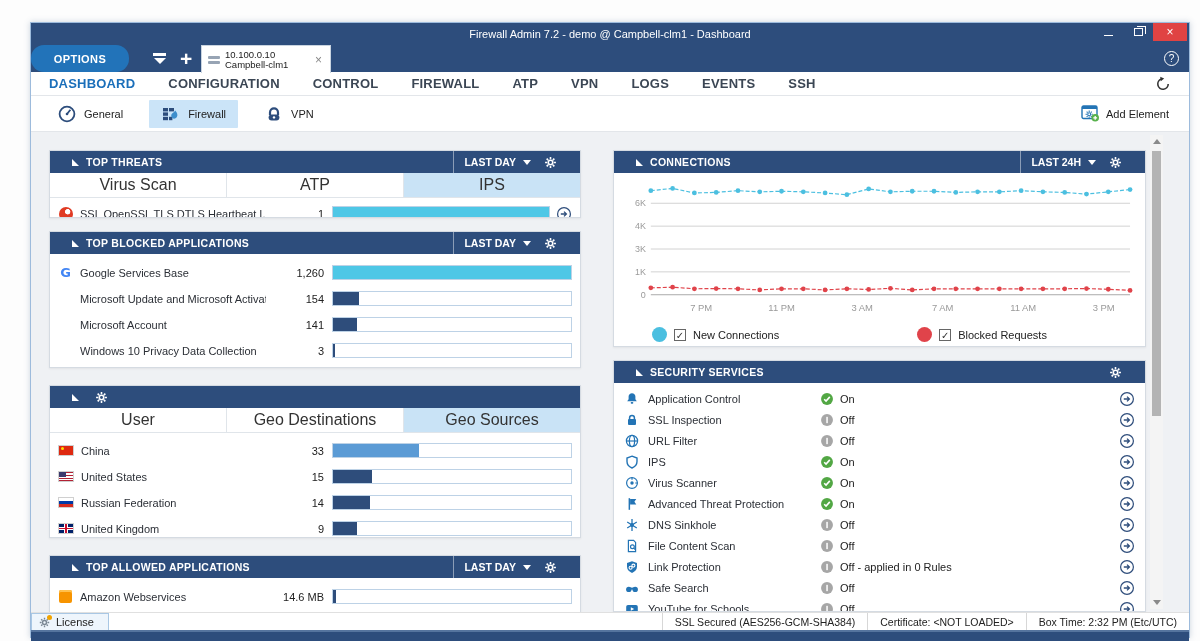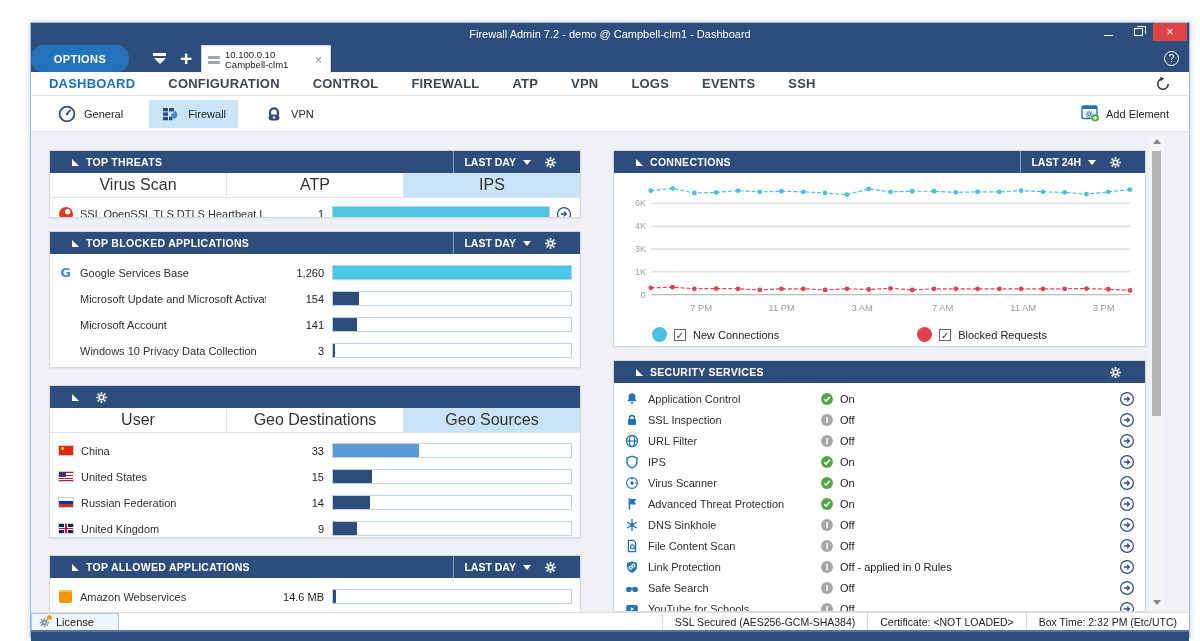--- a/index.html
+++ b/index.html
@@ -119,21 +119,21 @@
   .vscroll { position:absolute; right:26px; top:3px; width:13px; height:474px; background:#f4f4f4; }
   .vs-arrow { position:absolute; left:0; width:13px; height:13px; display:flex; align-items:center; justify-content:center; cursor:pointer; }
   .vs-up { top:0; } .vs-down { bottom:0; }
   .vs-arrow i { width:0; height:0; border-left:4px solid transparent; border-right:4px solid transparent; }
   .vs-up i { border-bottom:5px solid #8a8a8a; }
   .vs-down i { border-top:5px solid #8a8a8a; }
   .vs-thumb { position:absolute; left:2px; top:16px; width:9px; height:265px; background:#b4b4b4; cursor:grab; }
 
   
   .statusbar { position:relative; height:18px; background:#fff; display:flex; align-items:stretch; border-top:1px solid #e0e0e0; }
-  .license-tab { display:flex; align-items:center; gap:5px; padding:0 24px 0 6px; background:#eef5fc; border:1px solid #a9c7e4; border-bottom:none; font-size:11px; color:#222; cursor:pointer; }
+  .license-tab { display:flex; align-items:center; gap:5px; padding:0 14px 0 6px; background:#eef5fc; border:1px solid #a9c7e4; border-bottom:none; font-size:11px; color:#222; cursor:pointer; }
   .lic-ic { position:relative; width:13px; height:13px; }
   .lic-ic svg { width:13px; height:13px; color:#7a8794; }
   .lic-ic::after { content:""; position:absolute; right:-1px; top:-1px; width:5px; height:5px; border-radius:50%; background:#f0a300; }
   .sb-seg { display:flex; align-items:center; padding:0 12px; font-size:10.5px; color:#222; border-left:1px solid #d7d7d7; }
   .sb-spacer { flex:1; }
 
   .bottomstrip { height:11px; background:#2d4d7c; border-top:2px solid #55749e; }
 </style>
 </head>
 <body>

